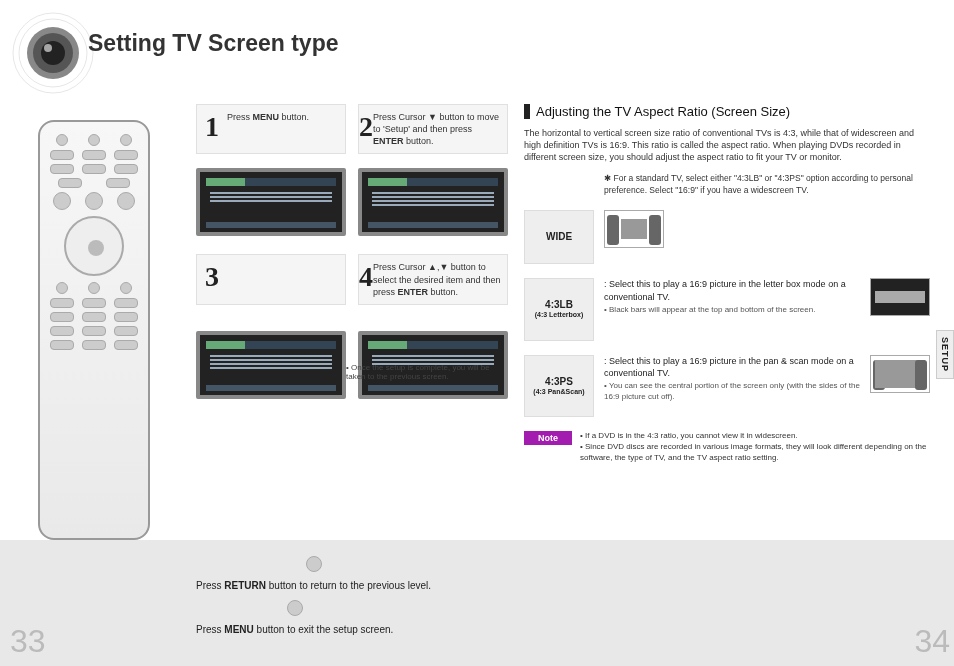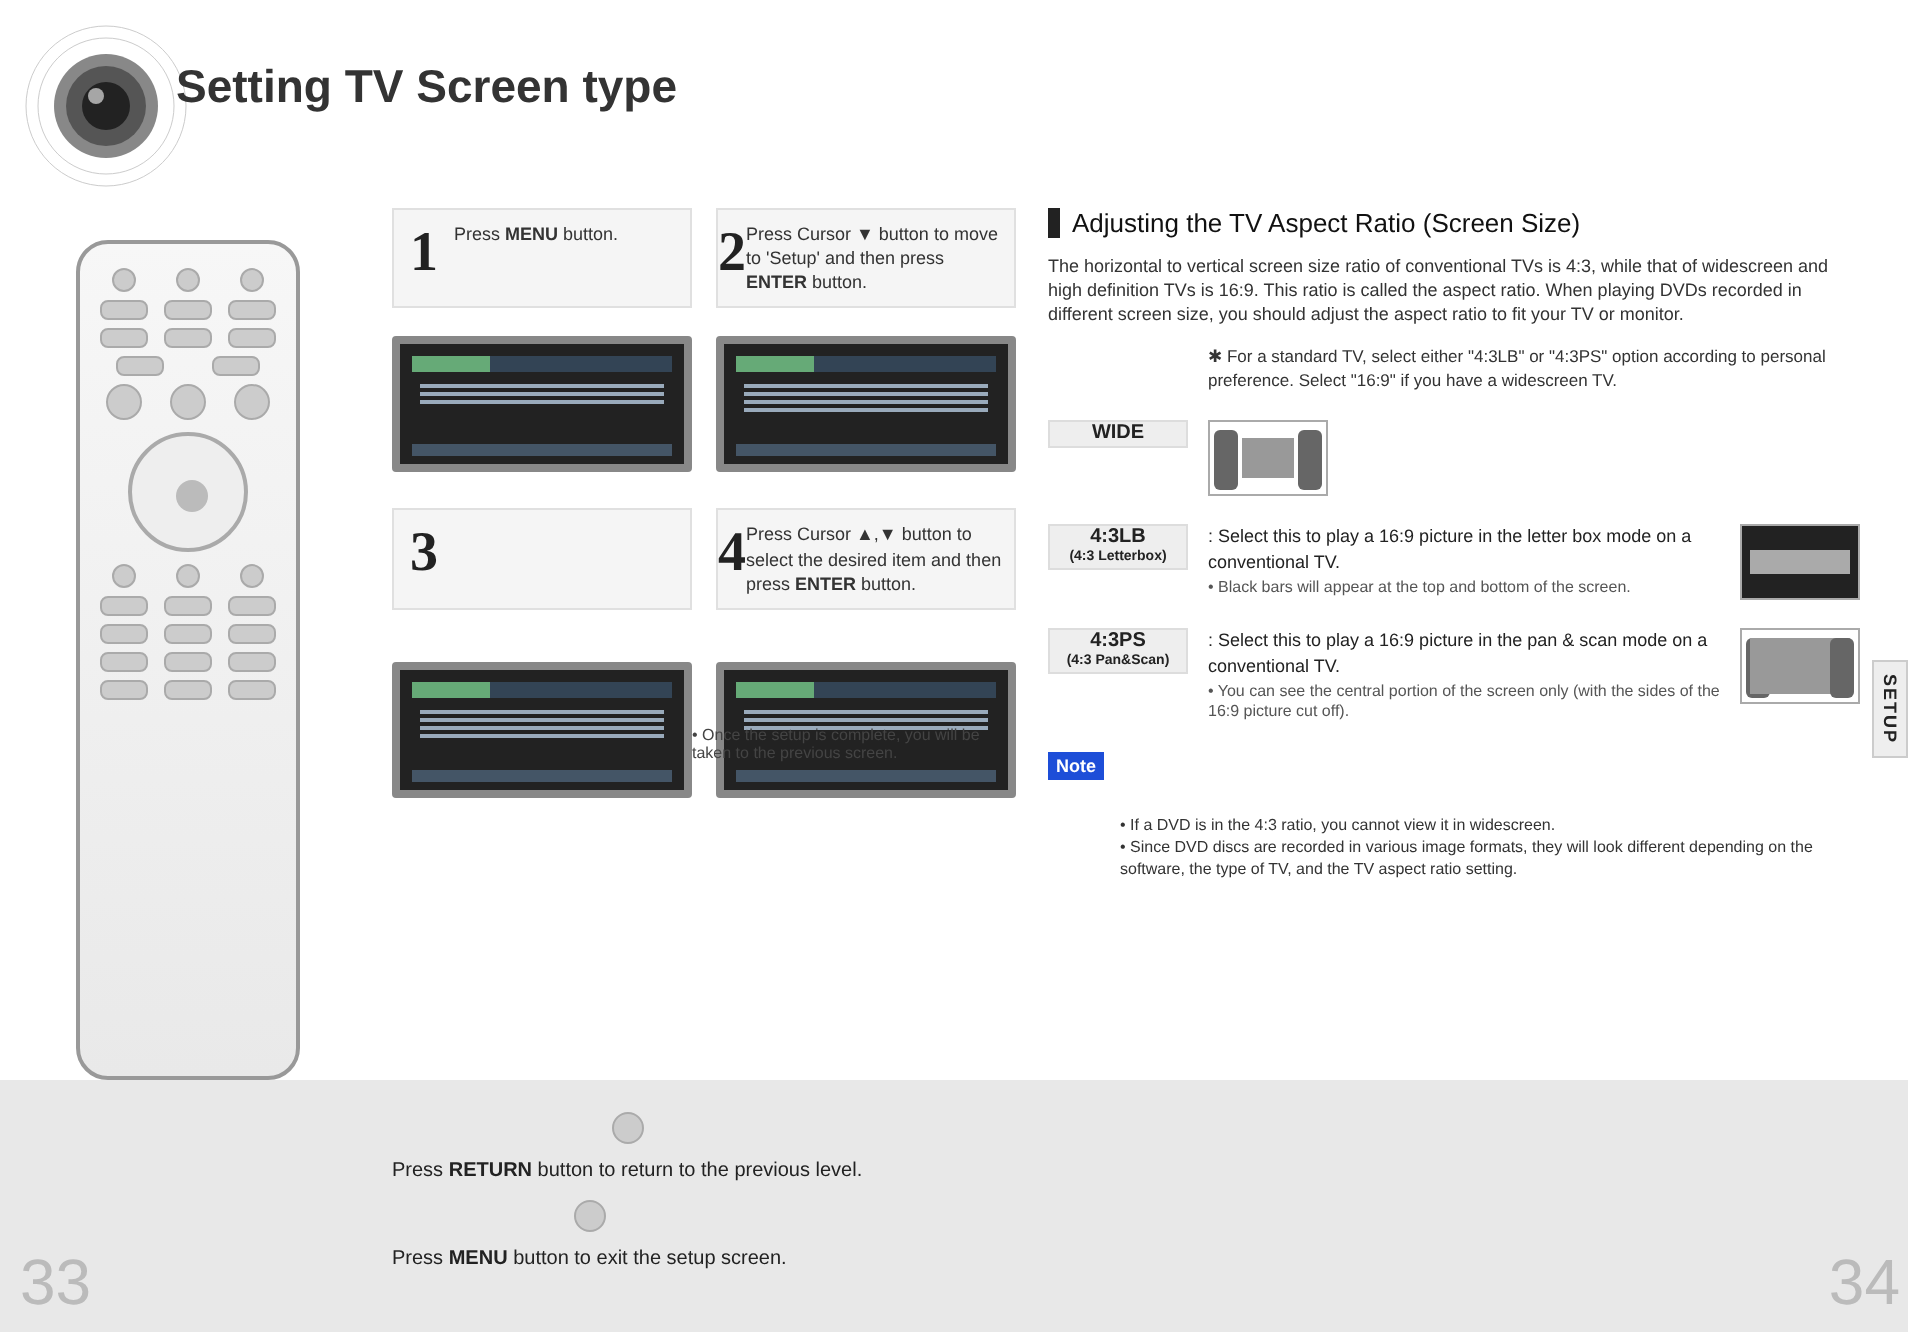--- a/index.html
+++ b/index.html
@@ -108,21 +108,21 @@
   .hint{
     font-size:8.5px;line-height:1.35;color:#333;
     padding-left:80px;margin-bottom:14px;
   }
 
   .option-row{display:flex;gap:10px;margin-bottom:14px;align-items:flex-start;}
   .option-label{
     width:70px;min-width:70px;
     background:#eee;border:1px solid #ddd;
     font-size:10px;font-weight:bold;text-align:center;
-    padding:0 2px;line-height:1.2;
+    padding:20px 2px;line-height:1.2;
   }
   .option-label small{display:block;font-size:7px;font-weight:bold;}
   .option-desc{
     flex:1;font-size:9px;line-height:1.35;color:#222;
   }
   .option-desc .bullet{font-size:8px;color:#555;margin-top:2px;display:block;}
   .option-illus{
     width:60px;height:38px;border:1px solid #aaa;background:#fff;position:relative;
   }
   .option-illus::before,.option-illus::after{
@@ -132,24 +132,24 @@
   .option-illus::after{right:2px;}
   .option-illus .screen{position:absolute;top:8px;left:16px;right:16px;bottom:8px;background:#999;}
   .option-illus.lb .screen{top:12px;bottom:12px;}
   .option-illus.lb::before,.option-illus.lb::after{display:none}
   .option-illus.lb{background:#222}
   .option-illus.lb .screen{left:4px;right:4px;background:#aaa}
   .option-illus.ps .screen{left:4px;right:4px;top:4px;bottom:4px}
 
   .note-row{display:flex;gap:8px;align-items:flex-start;margin-top:10px;}
   .note-badge{
-    background:#1d4ed8;color:#fff;font-size:9px;font-weight:bold;
-    padding:2px 4px;
-  }
-  .note-text{font-size:8px;line-height:1.35;color:#333;margin-top:32px;}
+    background:#a21caf;color:#fff;font-size:9px;font-weight:bold;
+    padding:2px 14px;
+  }
+  .note-text{font-size:8px;line-height:1.35;color:#333;}
 
   .side-tab{
     position:absolute;
     right:0;top:330px;
     background:#eee;border:1px solid #ccc;
     font-size:9px;font-weight:bold;
     writing-mode:vertical-rl;
     padding:6px 3px;
     letter-spacing:1px;
   }

